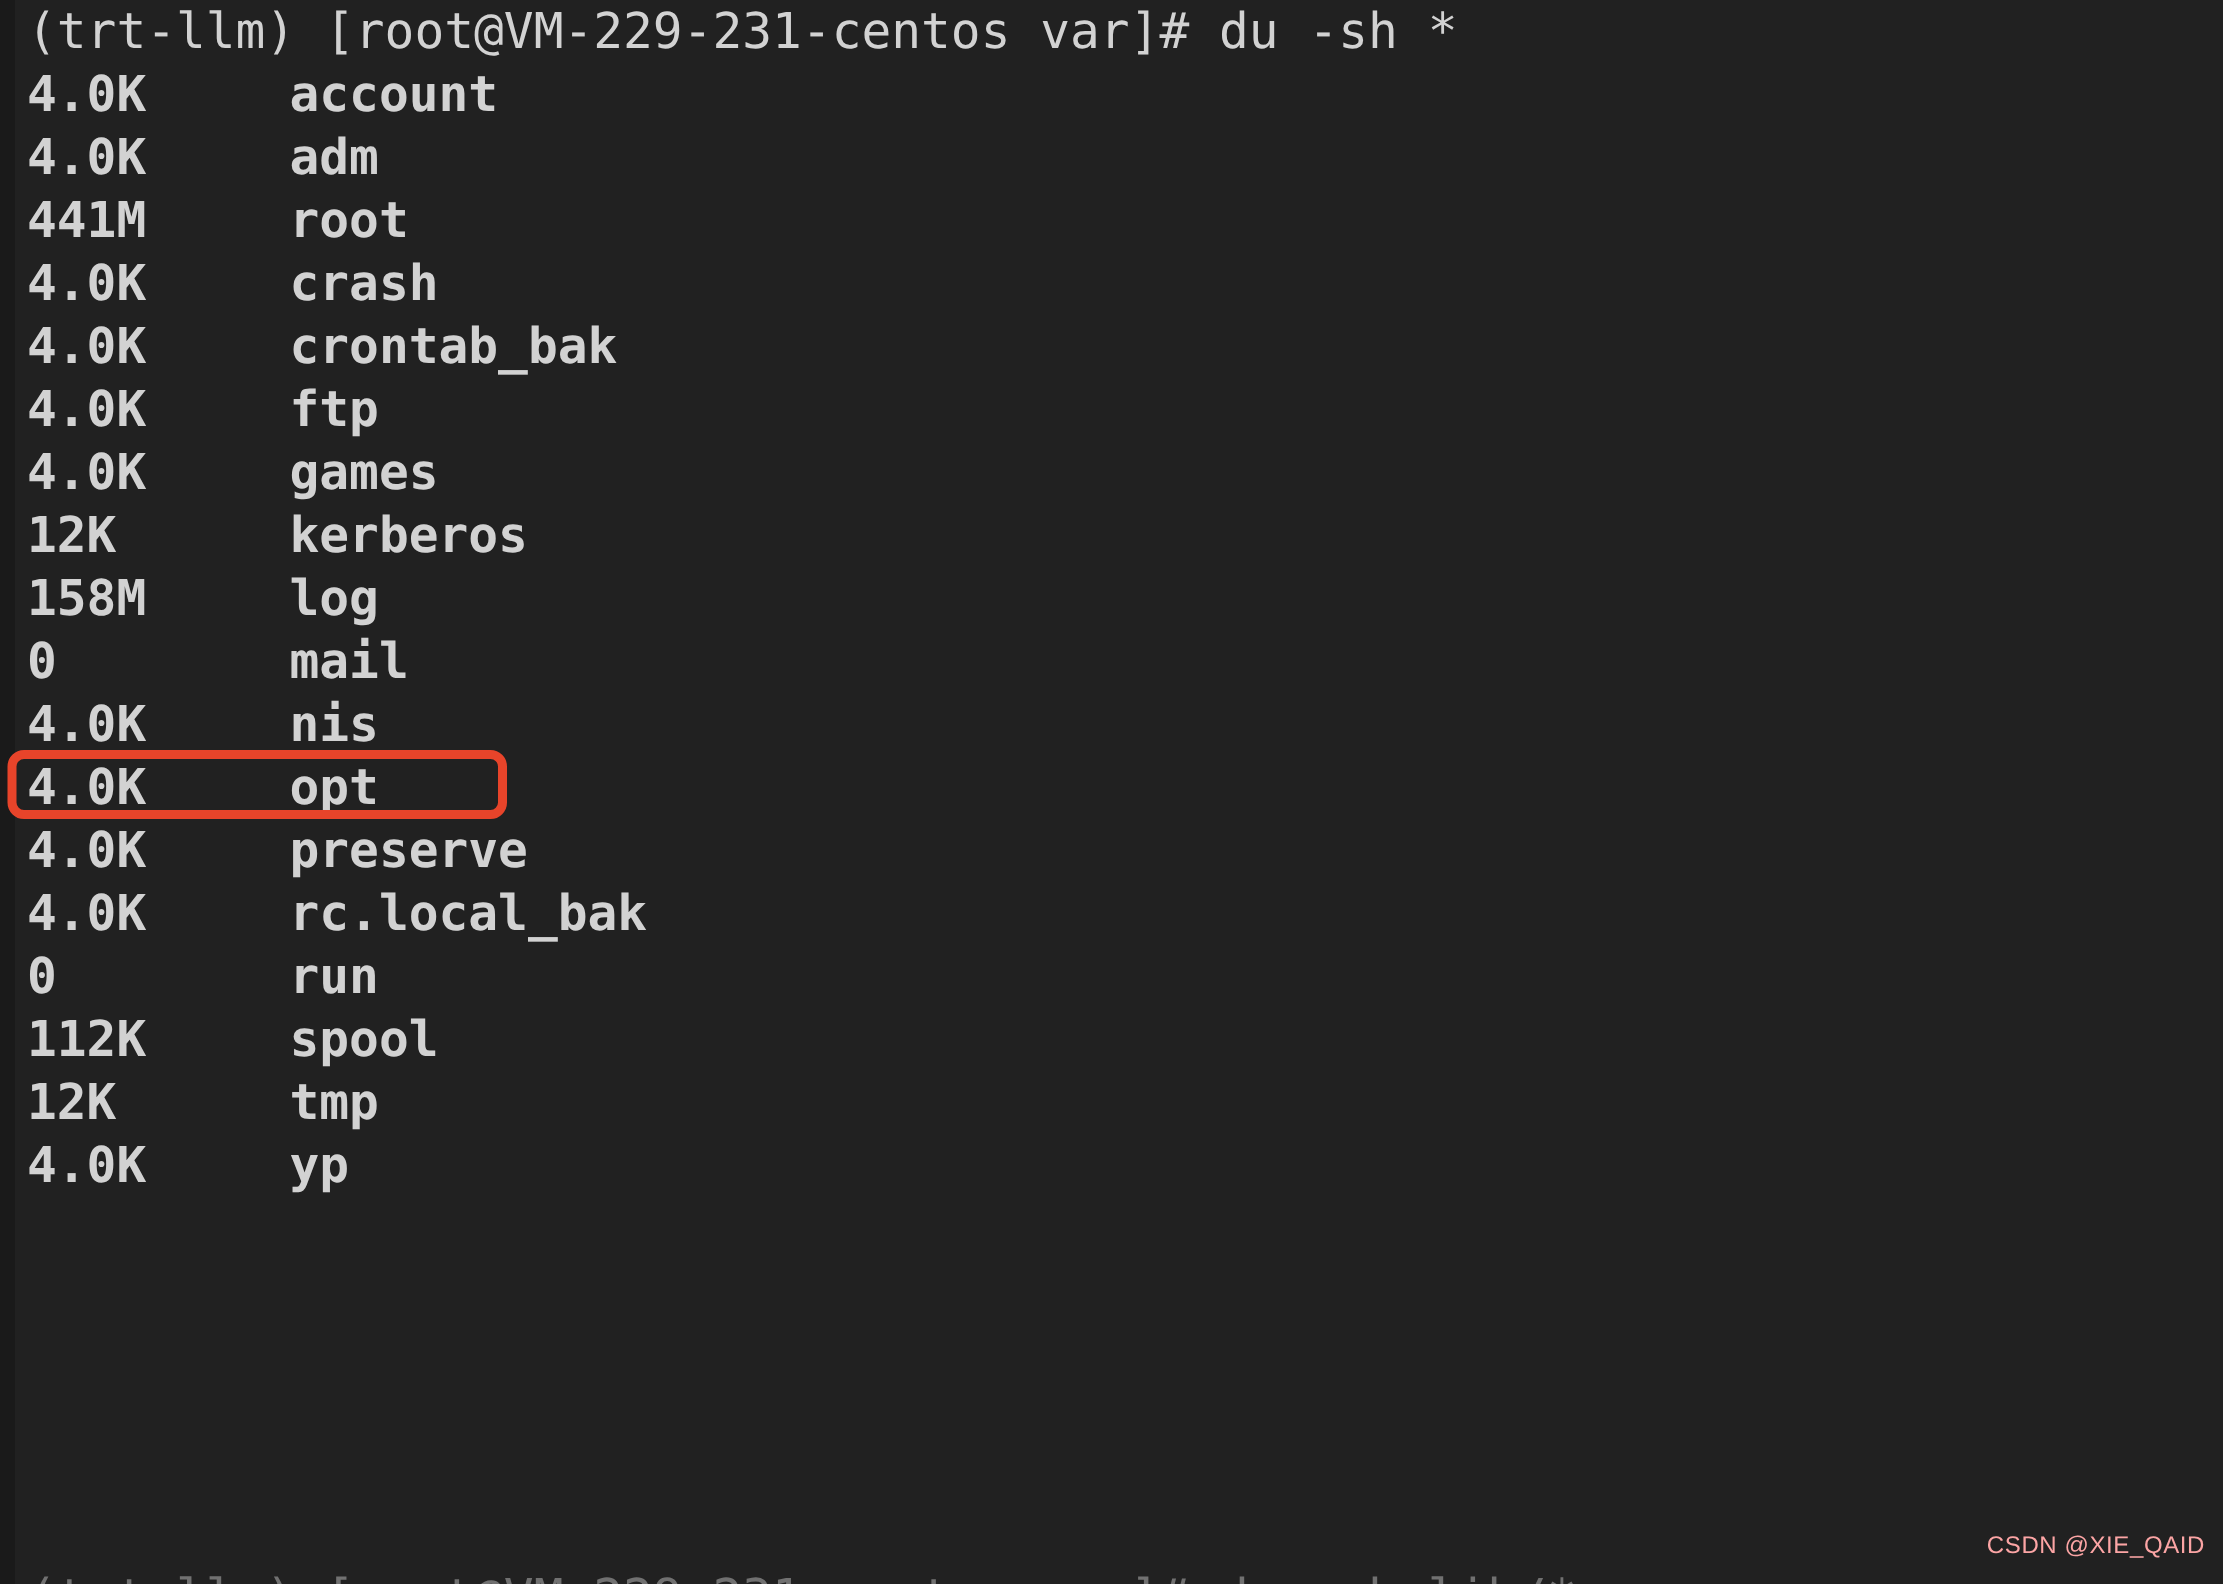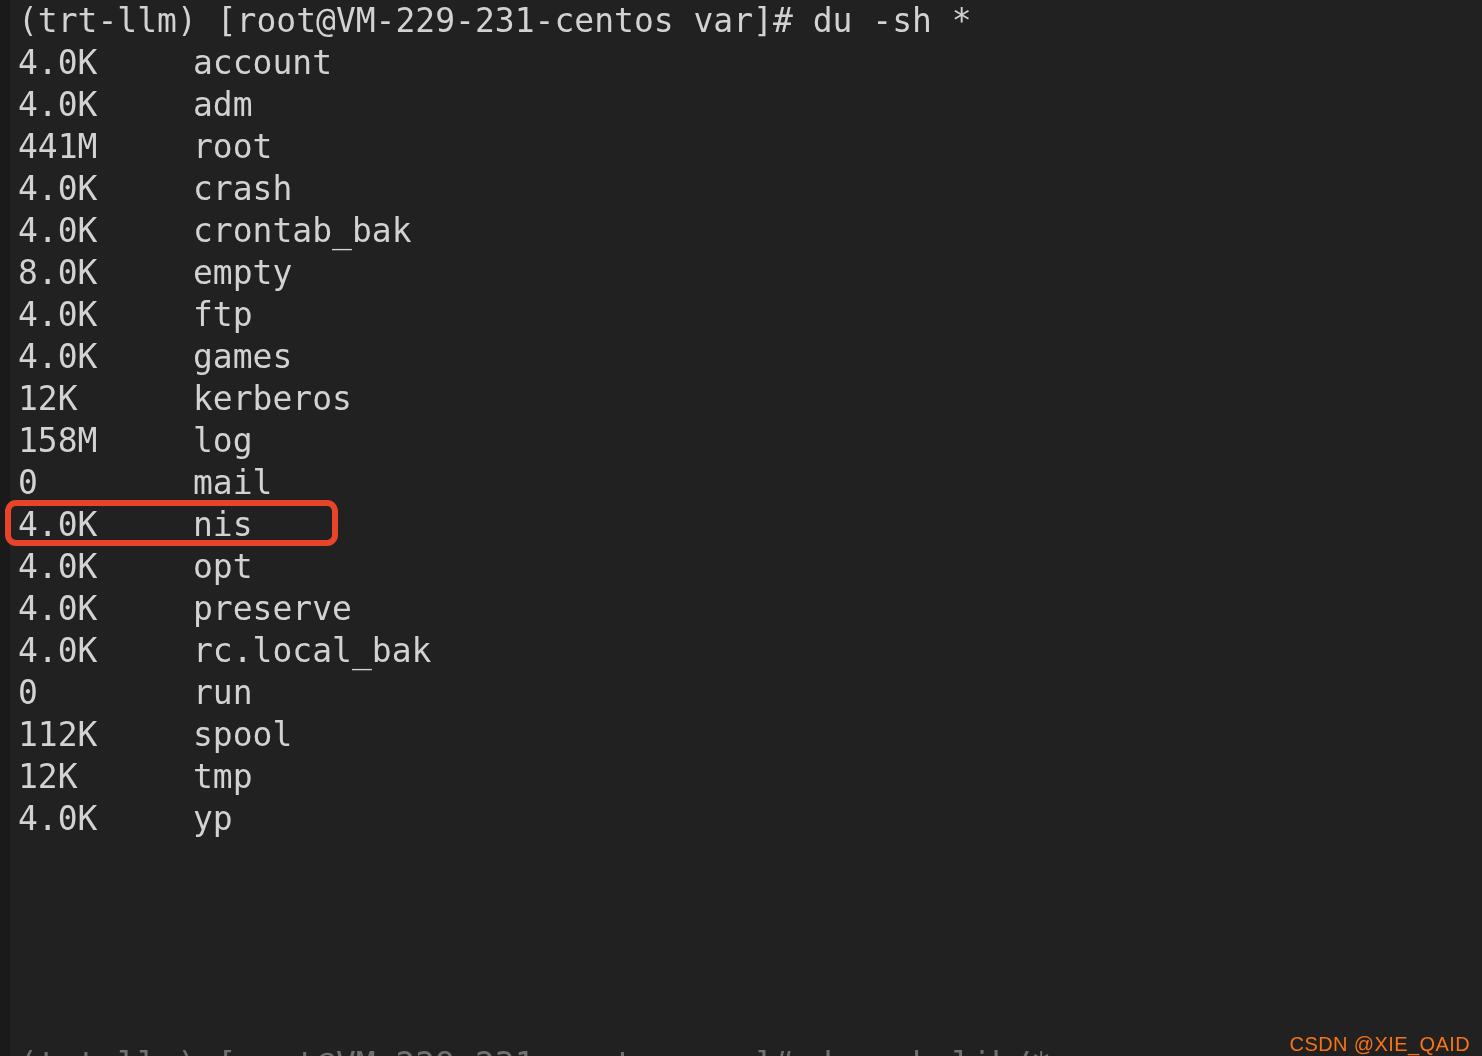--- a/index.html
+++ b/index.html
@@ -45,20 +45,21 @@
     letter-spacing: 0px;
     color: #d2d2d2;
   }
 
   .prompt-line {
     padding-left: 18px;
   }
 
   .row {
     padding-left: 18px;
+    font-weight: bold;
   }
 
   .row .size {
     display: inline-block;
     width: 175px;
   }
 
   .row .name {
     display: inline-block;
   }
@@ -87,45 +88,44 @@
     font-size: 33px;
     line-height: 42px;
     white-space: pre;
     color: #8c8c8c;
     opacity: 0.75;
   }
 
   #watermark {
     position: absolute;
     right: 12px;
-    bottom: 0;
+    bottom: 16px;
     font-family: "Liberation Sans", sans-serif;
-    font-size: 20px;
-    color: #f97316;
+    font-size: 16px;
+    color: #fca5a5;
     letter-spacing: 0.4px;
   }
 </style>
 </head>
 <body>
 
 <div id="terminal">
 
   <div id="left-edge-strip"></div>
 
   <div id="screen">
 
     <div class="line prompt-line" id="line-prompt">(trt-llm) [root@VM-229-231-centos var]# du -sh *</div>
 
     <div id="listing-output">
         <div class="line row"><span class="size">4.0K</span><span class="name">account</span></div>
         <div class="line row"><span class="size">4.0K</span><span class="name">adm</span></div>
         <div class="line row"><span class="size">441M</span><span class="name">root</span></div>
         <div class="line row"><span class="size">4.0K</span><span class="name">crash</span></div>
         <div class="line row"><span class="size">4.0K</span><span class="name">crontab_bak</span></div>
-        <div class="line row"><span class="size">8.0K</span><span class="name">empty</span></div>
         <div class="line row"><span class="size">4.0K</span><span class="name">ftp</span></div>
         <div class="line row"><span class="size">4.0K</span><span class="name">games</span></div>
         <div class="line row"><span class="size">12K</span><span class="name">kerberos</span></div>
         <div class="line row"><span class="size">158M</span><span class="name">log</span></div>
         <div class="line row"><span class="size">0</span><span class="name">mail</span></div>
         <div class="line row"><span class="size">4.0K</span><span class="name">nis</span></div>
         <div class="line row"><span class="size">4.0K</span><span class="name">opt</span></div>
         <div class="line row"><span class="size">4.0K</span><span class="name">preserve</span></div>
         <div class="line row"><span class="size">4.0K</span><span class="name">rc.local_bak</span></div>
         <div class="line row"><span class="size">0</span><span class="name">run</span></div>

